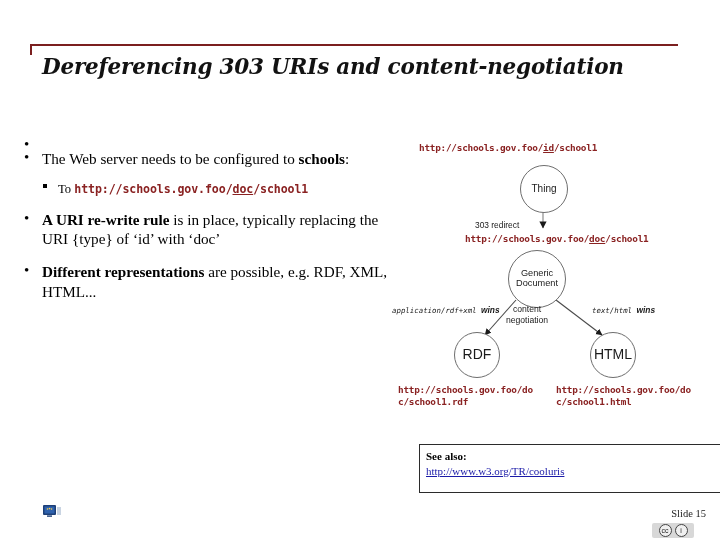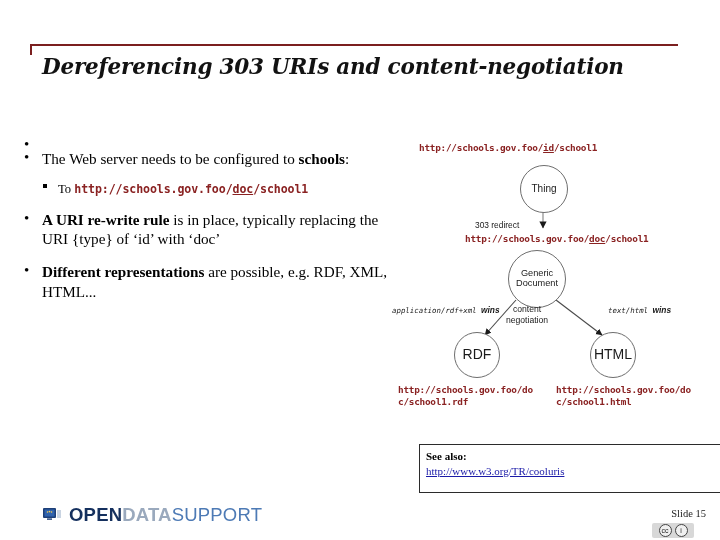--- a/index.html
+++ b/index.html
@@ -308,21 +308,21 @@
   <div class="diag-url" style="left:47px; top:101px;margin-left:36px;"><span>http://schools.gov.foo/</span><u>doc</u><span>/school1</span></div>
 
   <div class="node node-generic">
     <span><span>Generic</span><br><span>Document</span></span>
   </div>
 
   <div class="edge-label-mono" style="left:10px; top:173px;"><span>application/rdf+xml</span> <span style="font-family:'Liberation Sans',sans-serif;font-size:8.4px;font-weight:bold;">wins</span></div>
 
   <div class="edge-label-cn" style="left:124px; top:172px;"><span>content</span><br><span>negotiation</span></div>
 
-  <div class="edge-label-mono" style="left:226px; top:173px;"><span>text/html</span> <span style="font-family:'Liberation Sans',sans-serif;font-size:8.4px;font-weight:bold;">wins</span></div>
+  <div class="edge-label-mono" style="left:210px; top:173px;"><span>text/html</span> <span style="font-family:'Liberation Sans',sans-serif;font-size:8.4px;font-weight:bold;">wins</span></div>
 
   <div class="node node-html">
       <span>HTML</span>
     </div>
   <div class="node node-rdf">
       <span>RDF</span>
     </div>
 
   <div class="bottom-url" style="left:16px; top:252px;"><span>http://schools.gov.foo/do</span><br><span>c/school1.rdf</span></div>
   <div class="bottom-url" style="left:174px; top:252px;"><span>http://schools.gov.foo/do</span><br><span>c/school1.html</span></div>
@@ -339,21 +339,20 @@
     <svg width="20" height="16" viewBox="0 0 20 16">
       <rect x="1" y="1" width="13" height="10" rx="1" fill="#1d3f77"></rect>
       <rect x="2.5" y="2.5" width="10" height="7" fill="#2f62ad"></rect>
       <circle cx="5.5" cy="5" r="0.8" fill="#ffd24d"></circle>
       <circle cx="7.5" cy="4.6" r="0.8" fill="#ffd24d"></circle>
       <circle cx="9.5" cy="5" r="0.8" fill="#ffd24d"></circle>
       <rect x="5" y="11.4" width="5" height="1.4" fill="#1d3f77"></rect>
       <rect x="15" y="3" width="4" height="8" fill="#c9d4e2"></rect>
     </svg>
   </span>
-  <span class="logo-word"><span class="lw-open">OPEN</span><span class="lw-data">DATA</span><span class="lw-support">SUPPORT</span></span>
 </div>
 
 <div class="slide-num">Slide 15</div>
 
 <div class="cc-badge">
   <span class="cc-circle">cc</span>
   <span class="cc-circle">i</span>
 </div>
 
 </body></html>

